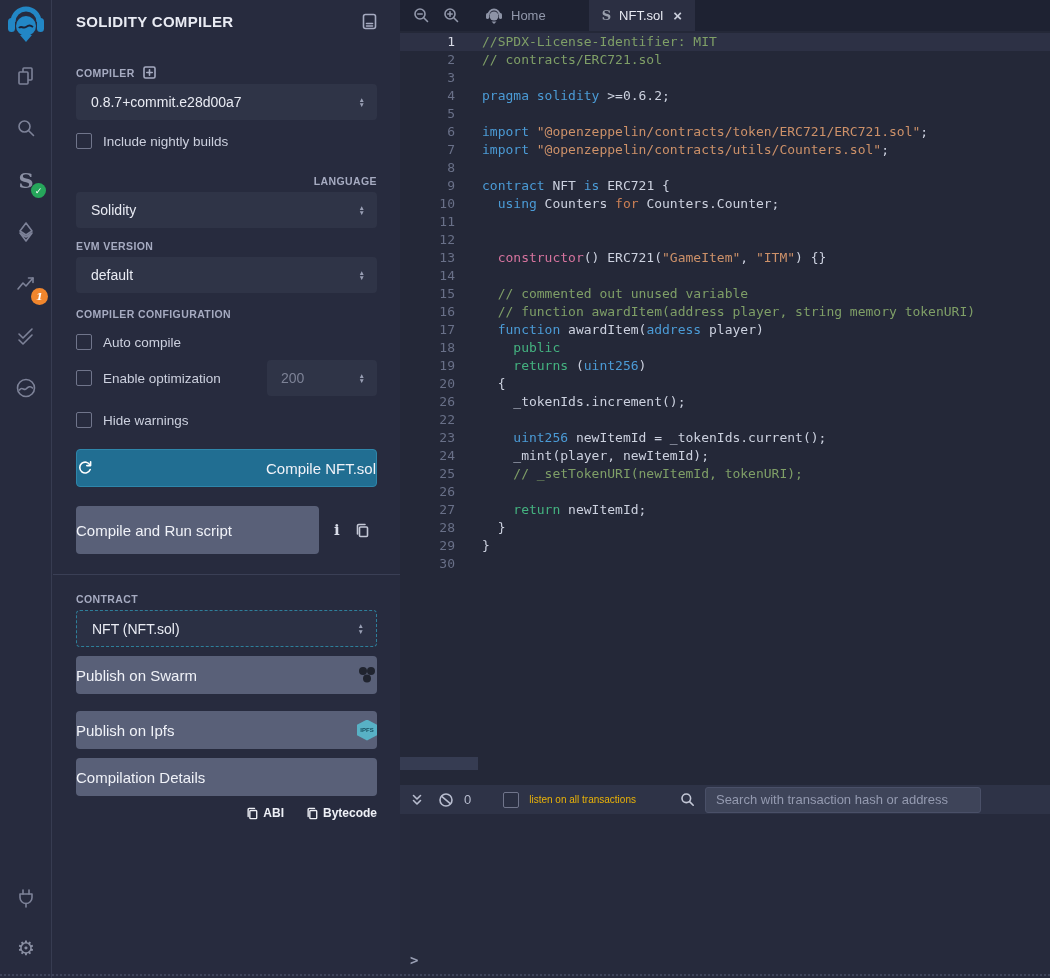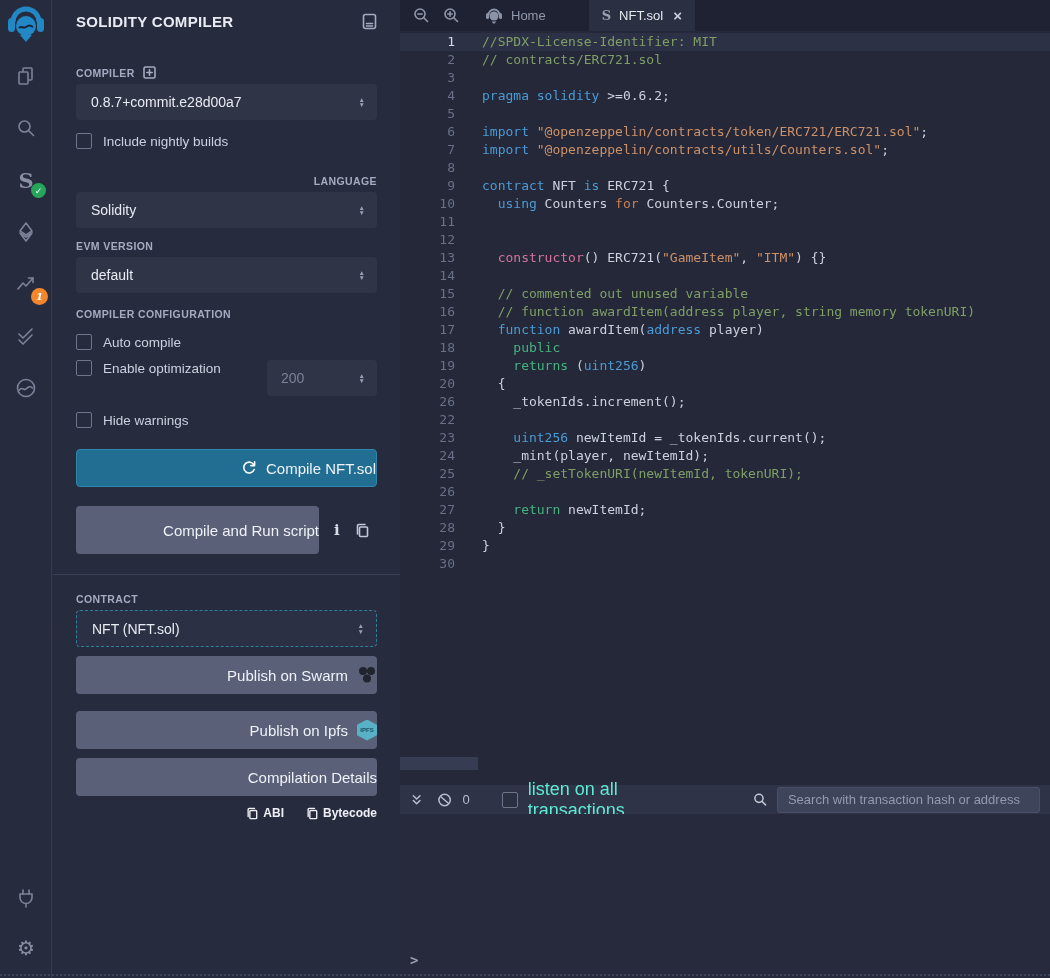--- a/index.html
+++ b/index.html
@@ -24,21 +24,21 @@
   
   .sidepanel { position:absolute; left:53px; top:0; width:347px; height:100%; background:#272b3e; padding:0 23px; }
   .panel-header { display:flex; align-items:center; justify-content:space-between; padding-top:13px; }
   .panel-title { font-size:15px; font-weight:600; color:#e9ebf3; letter-spacing:.3px; }
   .sec-label { font-size:10.5px; font-weight:700; color:#a6abc1; letter-spacing:.4px; display:flex; align-items:center; gap:8px; }
   .select { height:36px; background:#2f3447; border-radius:4px; display:flex; align-items:center; justify-content:space-between; padding:0 12px 0 15px; color:#e9ebf3; font-size:14px; cursor:pointer; }
   .caret { display:flex; flex-direction:column; color:#9aa0b5; font-size:6.5px; line-height:5.5px; }
   .check-row { display:flex; align-items:center; gap:11px; cursor:pointer; }
   .cb { width:16px; height:16px; border:1px solid #70758b; border-radius:2px; background:transparent; flex:none; }
   .check-row span.txt { font-size:13.5px; color:#ccd0de; }
-  .btn { border:none; border-radius:4px; color:#f0f2f8; font-size:15px; font-family:inherit; display:flex; align-items:center; justify-content:flex-end; gap:9px; cursor:pointer; }
+  .btn { border:none; border-radius:4px; color:#f0f2f8; font-size:15px; font-family:inherit; display:flex; align-items:center; justify-content:space-between; gap:9px; cursor:pointer; }
   .btn-teal { width:100%; height:38px; background:#216e92; border:1px solid #2e86aa; }
   .btn-grey { background:#596078; }
   .divider { border-top:1px solid #3a3f55; margin:20px -23px 0 -23px; }
   .opt-input { width:110px; height:36px; background:#2f3447; border-radius:4px; display:flex; align-items:center; justify-content:space-between; padding:0 12px 0 14px; color:#7d8296; font-size:14px; }
   .contract-select { border:1px dashed #2e7f9a; background:#2b3044; height:37px; }
   .pub-btn { width:100%; height:38px; font-size:15px; }
   .abi-row { display:flex; justify-content:flex-end; gap:22px; margin-top:10px; }
   .mini-btn { display:flex; align-items:center; gap:5px; color:#eef0f6; font-size:12px; font-weight:700; cursor:pointer; }
   .ipfs-logo { width:20px; height:21px; background:#58b1c5; clip-path:polygon(50% 0,100% 25%,100% 75%,50% 100%,0 75%,0 25%); display:flex; align-items:center; justify-content:center; font-size:6px; font-weight:700; color:#174f60; }
   .info-i { font-family:"DejaVu Serif", serif; font-weight:700; font-size:15px; color:#d8dce8; cursor:pointer; }
@@ -60,21 +60,21 @@
   .tk-c{color:#7f9f67} .tk-k{color:#4b9bd6} .tk-s{color:#cd9169} .tk-o{color:#cd8055}
   .tk-g{color:#44b380} .tk-p{color:#d6739e} .tk-t{color:#ccd1df}
   .hthumb { position:absolute; left:0; top:726px; width:78px; height:13px; background:#363c52; }
 
   
   .terminal { position:absolute; left:0; top:785px; right:0; bottom:0; }
   .term-toolbar { height:29px; background:#2e3347; display:flex; align-items:center; padding:0 10px; }
   .term-toolbar .count { color:#b8bdcf; font-size:13px; margin:0 14px 0 10px; }
   .term-check { display:flex; align-items:center; gap:10px; margin-left:18px; }
   .term-check .cb { background:#2a2f42; }
-  .term-check .txt { font-size:18px; color:#5eead4; }
+  .term-check .txt { font-size:10px; color:#eab308; }
   .term-search-icon { margin-left:44px; }
   .term-input { margin-left:10px; width:276px; height:26px; background:#3e4459; border:1px solid #4a5068; border-radius:3px; color:#cfd3df; font-size:13px; padding:0 10px; font-family:inherit; }
   .term-input::placeholder { color:#949ab0; }
   .term-content { position:absolute; left:0; top:29px; right:0; bottom:0; background:#262a3c; }
   .prompt { position:absolute; left:10px; bottom:10px; color:#999fb4; font-family:"DejaVu Sans Mono", monospace; font-size:14px; font-weight:700; }
 
   svg.ic { fill:none; stroke-width:1.6; stroke-linecap:round; stroke-linejoin:round; }
 </style>
 </head>
 <body>
@@ -205,21 +205,21 @@
 
     <div class="sec-label" style="margin-top:15px;">
         <span>COMPILER CONFIGURATION</span>
       </div>
 
     <div class="check-row" style="margin-top:14px;">
       <span class="cb"></span>
       <span class="txt">Auto compile</span>
     </div>
 
-    <div style="display:flex; align-items:flex-start; justify-content:space-between; margin-top:10px;">
+    <div style="display:flex; align-items:center; justify-content:space-between; margin-top:10px;">
       <div class="check-row">
         <span class="cb"></span>
         <span class="txt">Enable optimization</span>
       </div>
       <div class="opt-input">
         <span>200</span>
         <span class="caret">
             <span>▲</span>
             <span>▼</span>
           </span>

